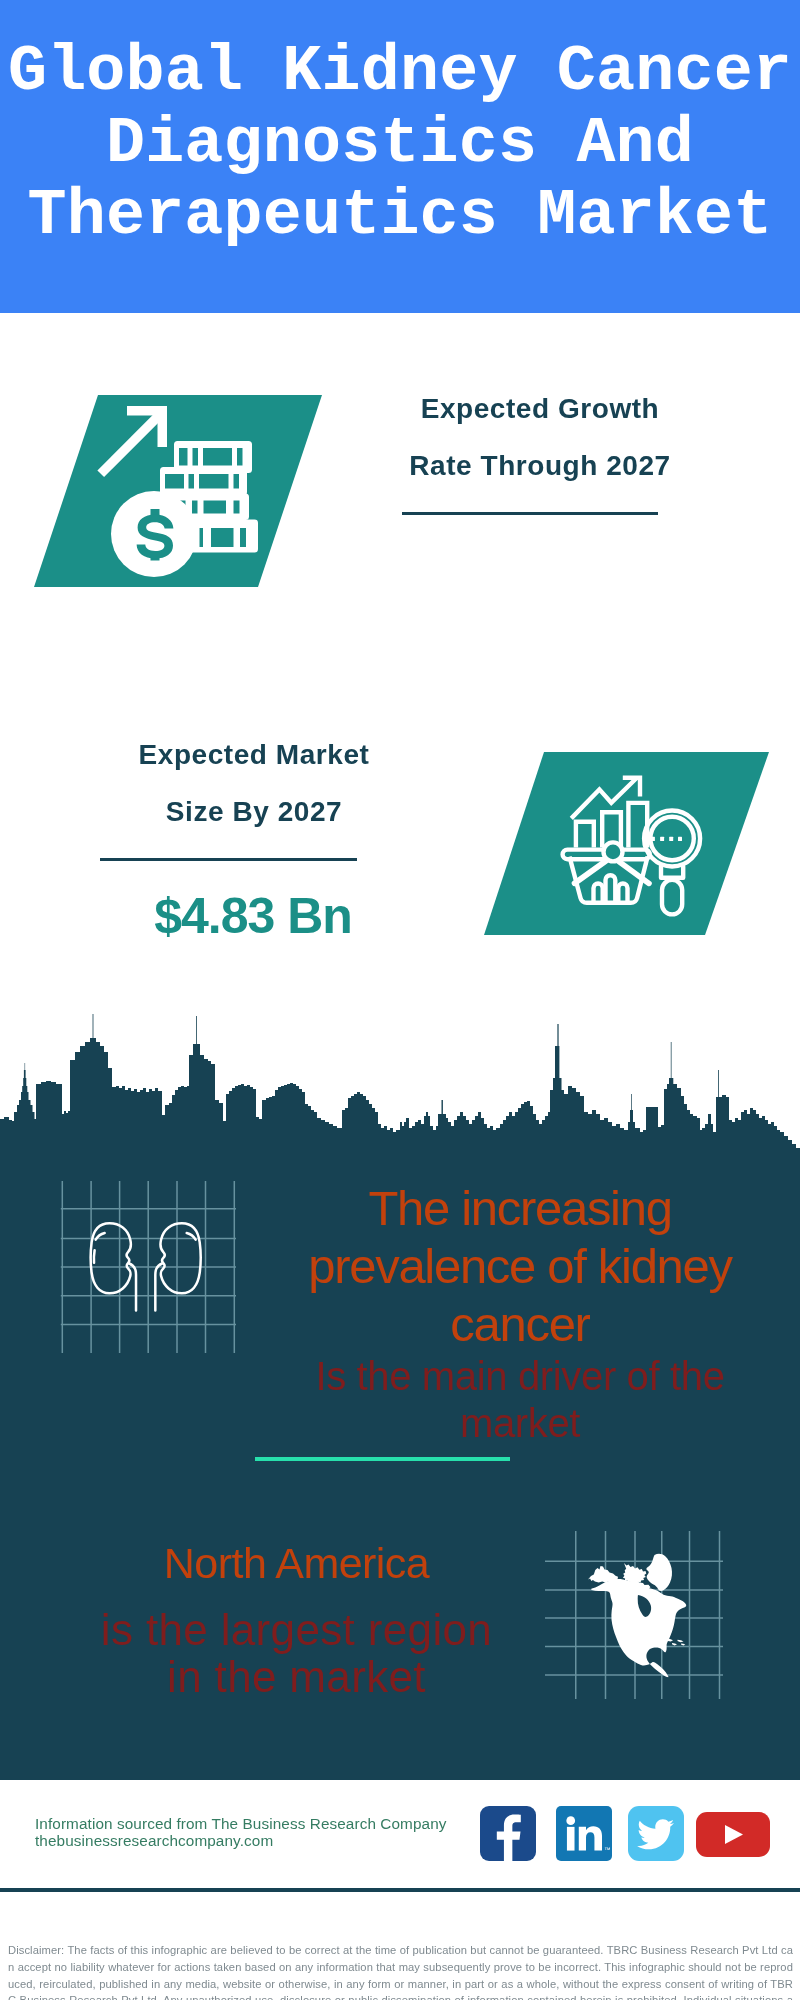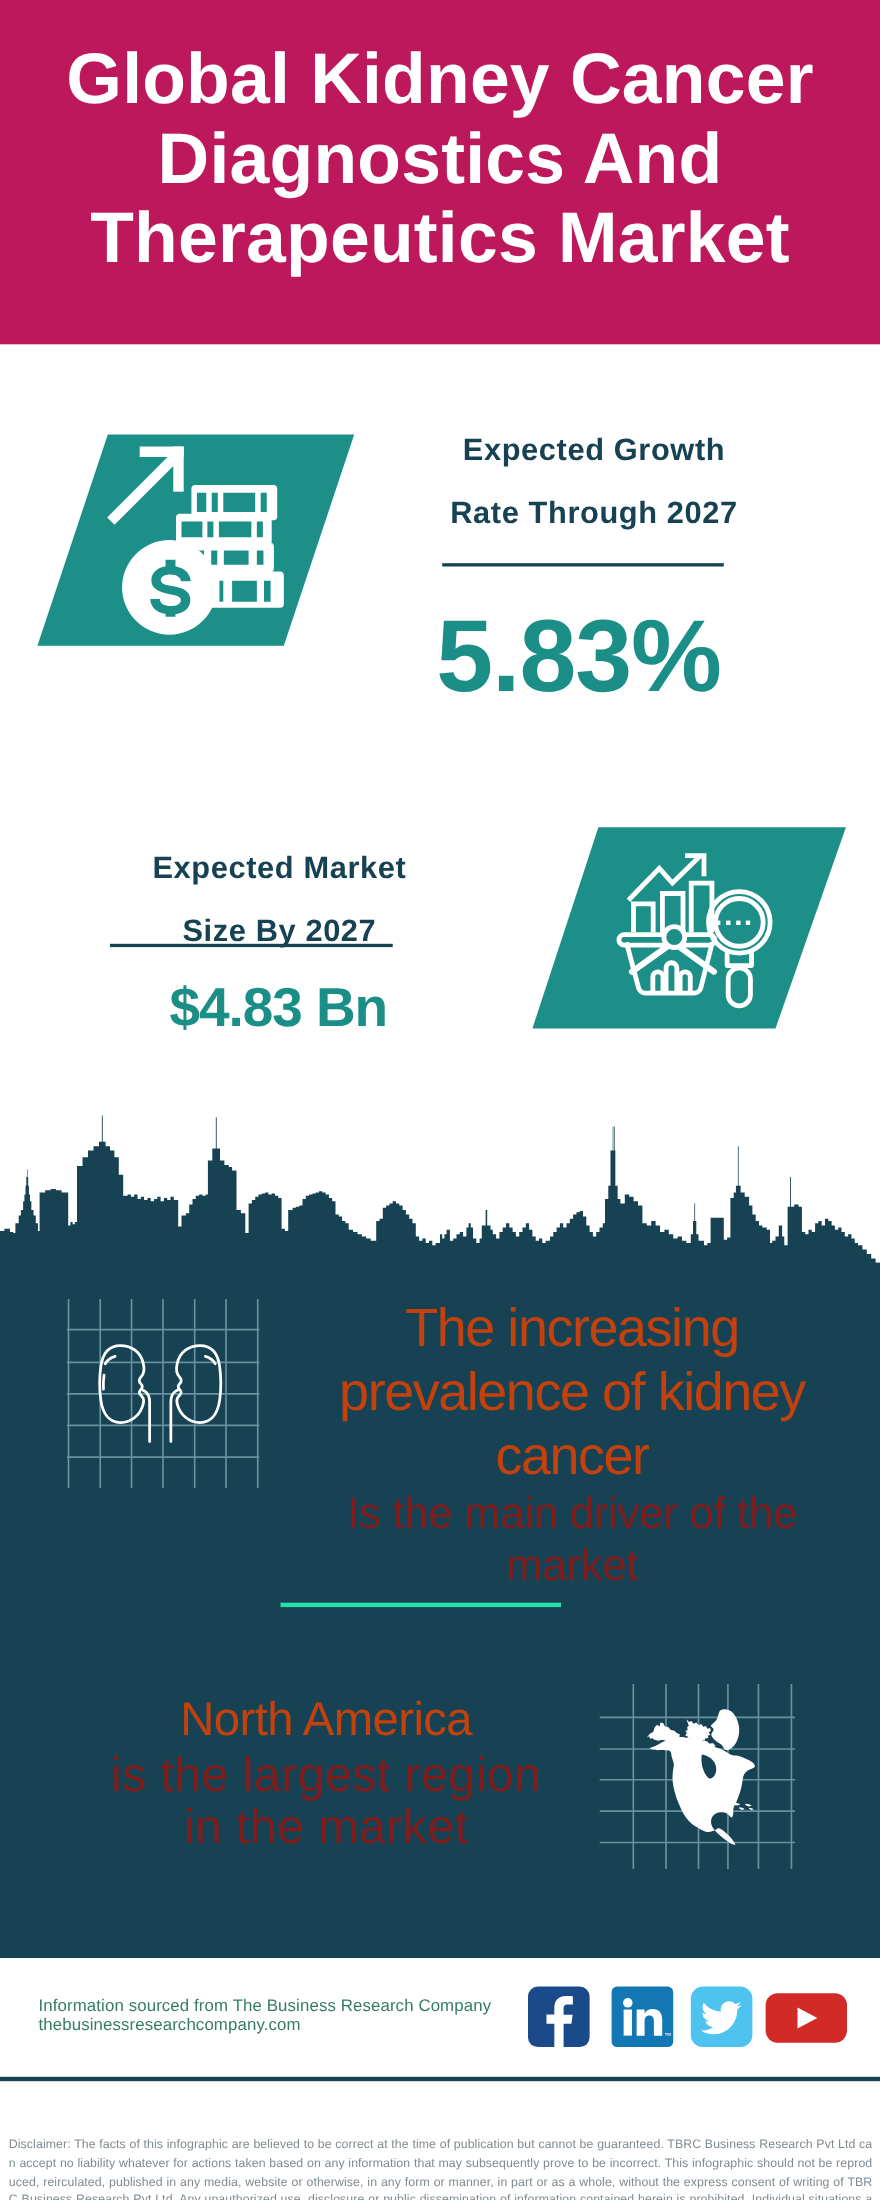--- a/index.html
+++ b/index.html
@@ -1,21 +1,21 @@
 <!DOCTYPE html>
 <html><head>
 <meta charset="utf-8">
 <style>
   html,body{margin:0;padding:0;}
   body{width:800px;height:2000px;background:#ffffff;
        font-family:"Liberation Sans",sans-serif;overflow:hidden;}
   .page{position:relative;width:800px;height:2000px;background:#fff;}
 
   
-  .header{position:absolute;left:0;top:0;width:800px;height:313px;background:#be185d;}
+  .header{position:absolute;left:0;top:0;width:800px;height:313px;background:#3b82f6;font-family:Liberation Mono, monospace;}
   .header .title{position:absolute;left:0;top:0;width:800px;text-align:center;
       color:#ffffff;font-size:65px;font-weight:bold;line-height:72px;
       letter-spacing:0.2px;padding-top:36px;box-sizing:border-box;}
   .header .title div{white-space:nowrap;}
 
   
   .statpara{position:absolute;}
   .statpara svg{display:block;}
   .statlabel{position:absolute;text-align:center;color:#174253;
       font-size:28px;font-weight:bold;line-height:57px;letter-spacing:0.55px;}
@@ -28,21 +28,21 @@
   .skyline{position:absolute;left:0;top:1012px;width:800px;height:140px;}
 
   .kidney-icon{position:absolute;left:60px;top:1181px;width:176px;height:172px;}
   .na-map{position:absolute;left:545px;top:1531px;width:178px;height:168px;}
 
   .msg{position:absolute;text-align:center;}
   .msg .hl{color:#c2410c;font-weight:normal;font-size:49px;line-height:58px;display:block;letter-spacing:-1.3px;}
   .msg .sub{color:#7f1d1d;font-size:40px;line-height:46.5px;display:block;font-weight:normal;letter-spacing:-0.35px;}
   .msgrule{position:absolute;background:#27e0ac;height:4px;}
   .msg.small .hl{font-size:43px;line-height:55px;letter-spacing:-0.55px;}
-  .msg.small .sub{font-size:44px;line-height:46.5px;letter-spacing:0.35px;}
+  .msg.small .sub{font-size:44px;line-height:46.5px;letter-spacing:0.35px;margin-top:16px;}
 
   
   .footer-src{position:absolute;left:35px;top:1815px;color:#357c62;
       font-size:15.3px;line-height:17.2px;letter-spacing:0.1px;}
   .socials{position:absolute;top:1806px;left:480px;width:300px;height:58px;}
   .soc{position:absolute;top:0;width:56px;height:55px;border-radius:9px;overflow:hidden;display:block;}
   .soc svg{display:block;}
   .soc.fb{left:0px;}
   .soc.li{left:76px;border-radius:5px;}
   .soc.tw{left:148px;border-radius:11px;}
@@ -96,23 +96,22 @@
         <path d="M125 124.6 c-10.8 0 -17.4 5.5 -17.4 13 c0 7.6 6.7 10.9 16.6 12.6 c7.2 1.2 10.2 2.3 10.2 5.5 c0 3.3 -3.7 5.3 -9.2 5.3 c-6.2 0 -9.7 -2.3 -9.9 -6.4 h-8.7 c0.2 8.5 7.5 13.9 18.4 13.9 c11.3 0 18 -5.2 18 -13.1 c0 -7.9 -6.5 -11.2 -16.8 -12.7 c-7.3 -1.2 -10 -2.6 -10 -5.5 c0 -3 3.5 -5 8.8 -5 c5.6 0 9.2 2.5 9.6 6.3 h8.8 c-0.4 -8.1 -7.4 -13.9 -18.4 -13.9 z" fill="#1B8F88"></path>
       </g>
     </svg>
   </div>
 
   <div class="statlabel" style="left:340px;top:380px;width:400px;">
     <div>Expected Growth</div>
     <div>Rate Through 2027</div>
   </div>
   <div class="statrule" style="left:402px;top:512px;width:256px;"></div>
-  <div class="statvalue" style="left:326px;top:556px;width:400px;">5.83%</div>
-
-  <div class="statlabel" style="left:54px;top:726px;width:400px;margin-top:34px;">
+
+  <div class="statlabel" style="left:54px;top:726px;width:400px;">
     <div>Expected Market</div>
     <div>Size By 2027</div>
   </div>
   <div class="statrule" style="left:100px;top:858px;width:257px;"></div>
   <div class="statvalue" style="left:53px;top:882px;width:400px;font-size:50px;line-height:68px;">$4.83 Bn</div>
 
   <div class="statpara" style="left:476px;top:748px;width:300px;height:192px;">
     <svg width="300" height="192" viewBox="0 0 300 192">
       <polygon points="68,4 293,4 229,187 8,187" fill="#1B8F88"></polygon>
       <g fill="none" stroke="#ffffff" stroke-width="4.4" stroke-linecap="butt" stroke-linejoin="miter">

